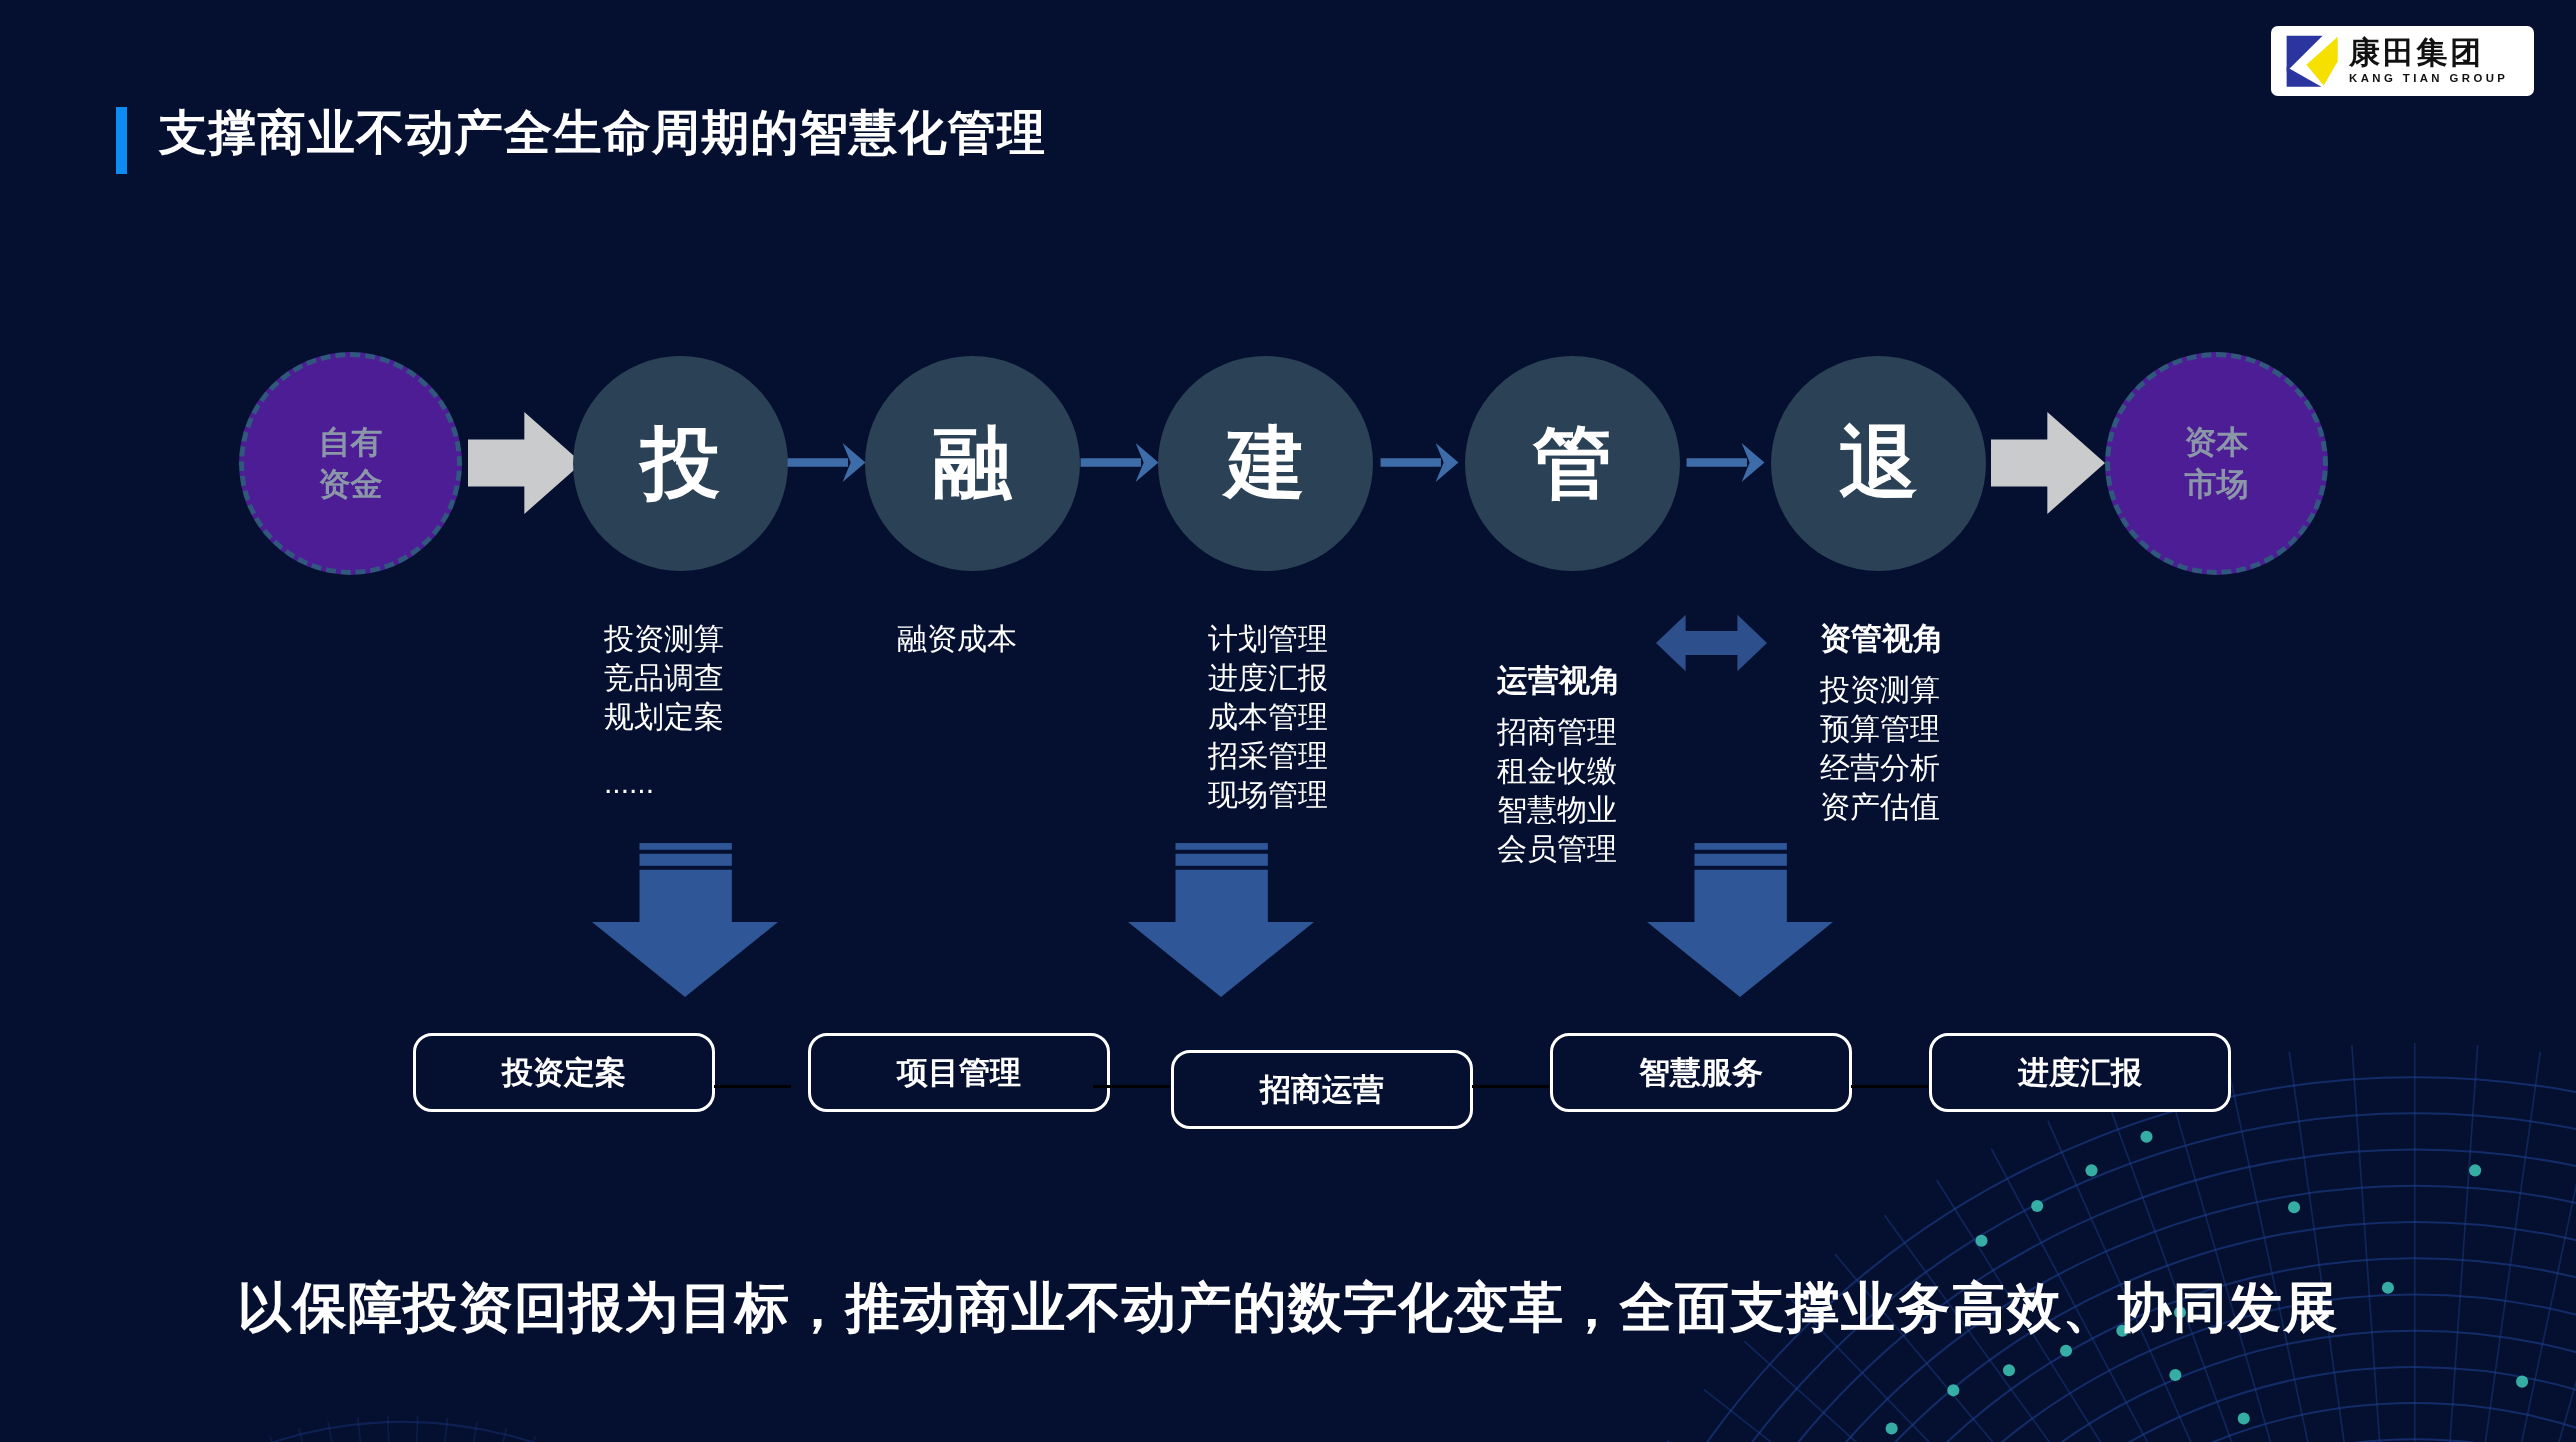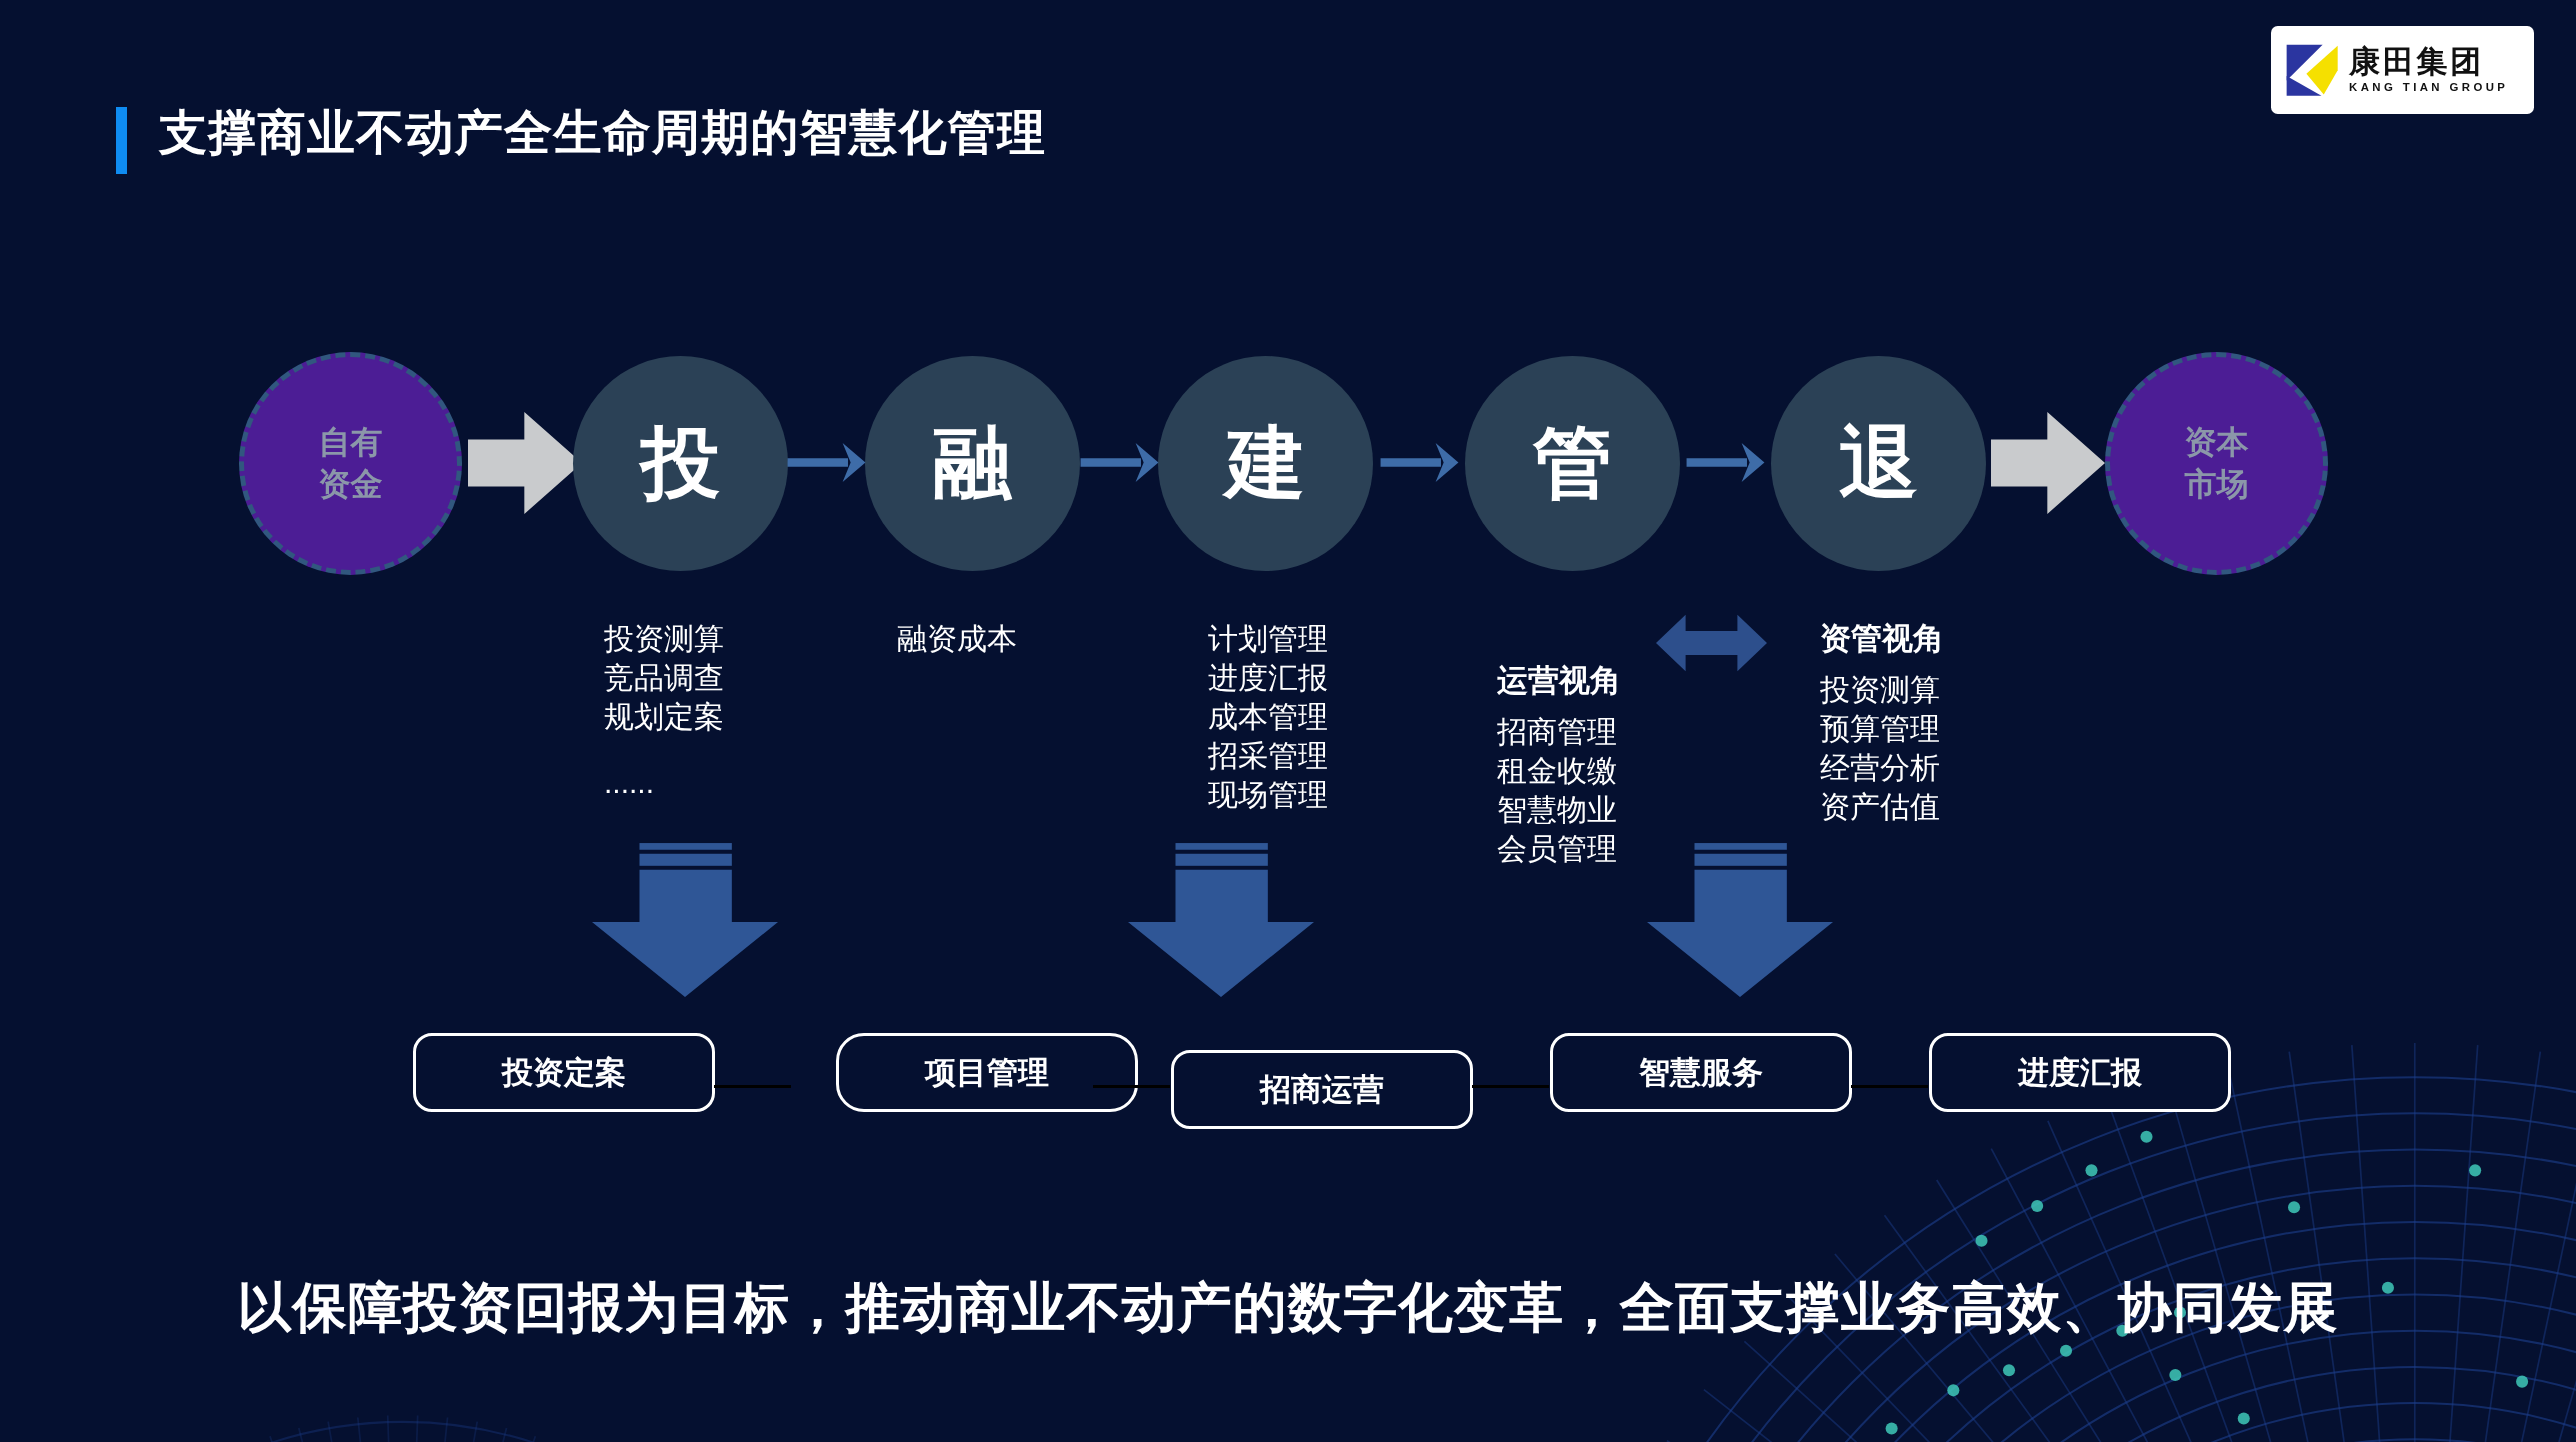--- a/index.html
+++ b/index.html
@@ -7,21 +7,21 @@
           font-family:"Liberation Sans","DejaVu Sans",sans-serif;color:#fff;}
   #mesh{position:absolute;inset:0;z-index:0;pointer-events:none;}
   .content{position:absolute;inset:0;z-index:1;}
 
   
   .title-bar{position:absolute;left:116px;top:107px;width:10.7px;height:67px;}
   .page-title{position:absolute;left:159px;top:101px;font-size:48px;font-weight:bold;
               letter-spacing:1.3px;white-space:nowrap;}
 
   
-  .logo{position:absolute;left:2271px;top:25.5px;width:263px;height:88px;background:#fff;
+  .logo{position:absolute;left:2271px;top:25.5px;width:263px;height:70px;background:#fff;
         border-radius:6.7px;display:flex;align-items:center;gap:9.4px;padding-left:10.7px;box-sizing:border-box;}
   .logo-text{display:flex;flex-direction:column;line-height:1;}
   .logo-cn{color:#111;font-weight:bold;font-size:31px;letter-spacing:2.7px;}
   .logo-en{color:#111;font-weight:bold;font-size:11.4px;letter-spacing:3.4px;margin-top:4.7px;white-space:nowrap;}
 
   
   .endpoint{position:absolute;top:352px;width:223px;height:223px;border-radius:50%;background:#4c1d95;
             border:5.4px dashed #31577f;box-sizing:border-box;display:flex;align-items:center;justify-content:center;}
   .endpoint .lbl{color:#8b97a9;font-weight:bold;font-size:32px;line-height:1.3;text-align:center;white-space:pre-line;}
   .stage-circle{position:absolute;top:356px;width:215px;height:215px;border-radius:50%;background:#2b4156;
@@ -291,21 +291,21 @@
       <svg width="186" height="154" viewBox="0 0 278 230">
         <rect x="71" y="0" width="138" height="10" fill="#2f5696"></rect>
         <rect x="71" y="16" width="138" height="18" fill="#2f5696"></rect>
         <polygon points="71,40 209,40 209,118 278,118 139,230 0,118 71,118" fill="#2f5696"></polygon>
       </svg>
     </div>
 
     <div class="module-box" style="left:413px;">
       <span class="m-lbl">投资定案</span>
       </div>
-    <div class="module-box" style="left:836px;border-radius:28px;">
+    <div class="module-box" style="left:808px;">
       <span class="m-lbl">项目管理</span>
       </div>
     <div class="module-box" style="left:1171px;margin-top:17px;">
       <span class="m-lbl">招商运营</span>
       </div>
     <div class="module-box" style="left:1550px;">
       <span class="m-lbl">智慧服务</span>
       </div>
     <div class="module-box" style="left:1929px;">
       <span class="m-lbl">进度汇报</span>

